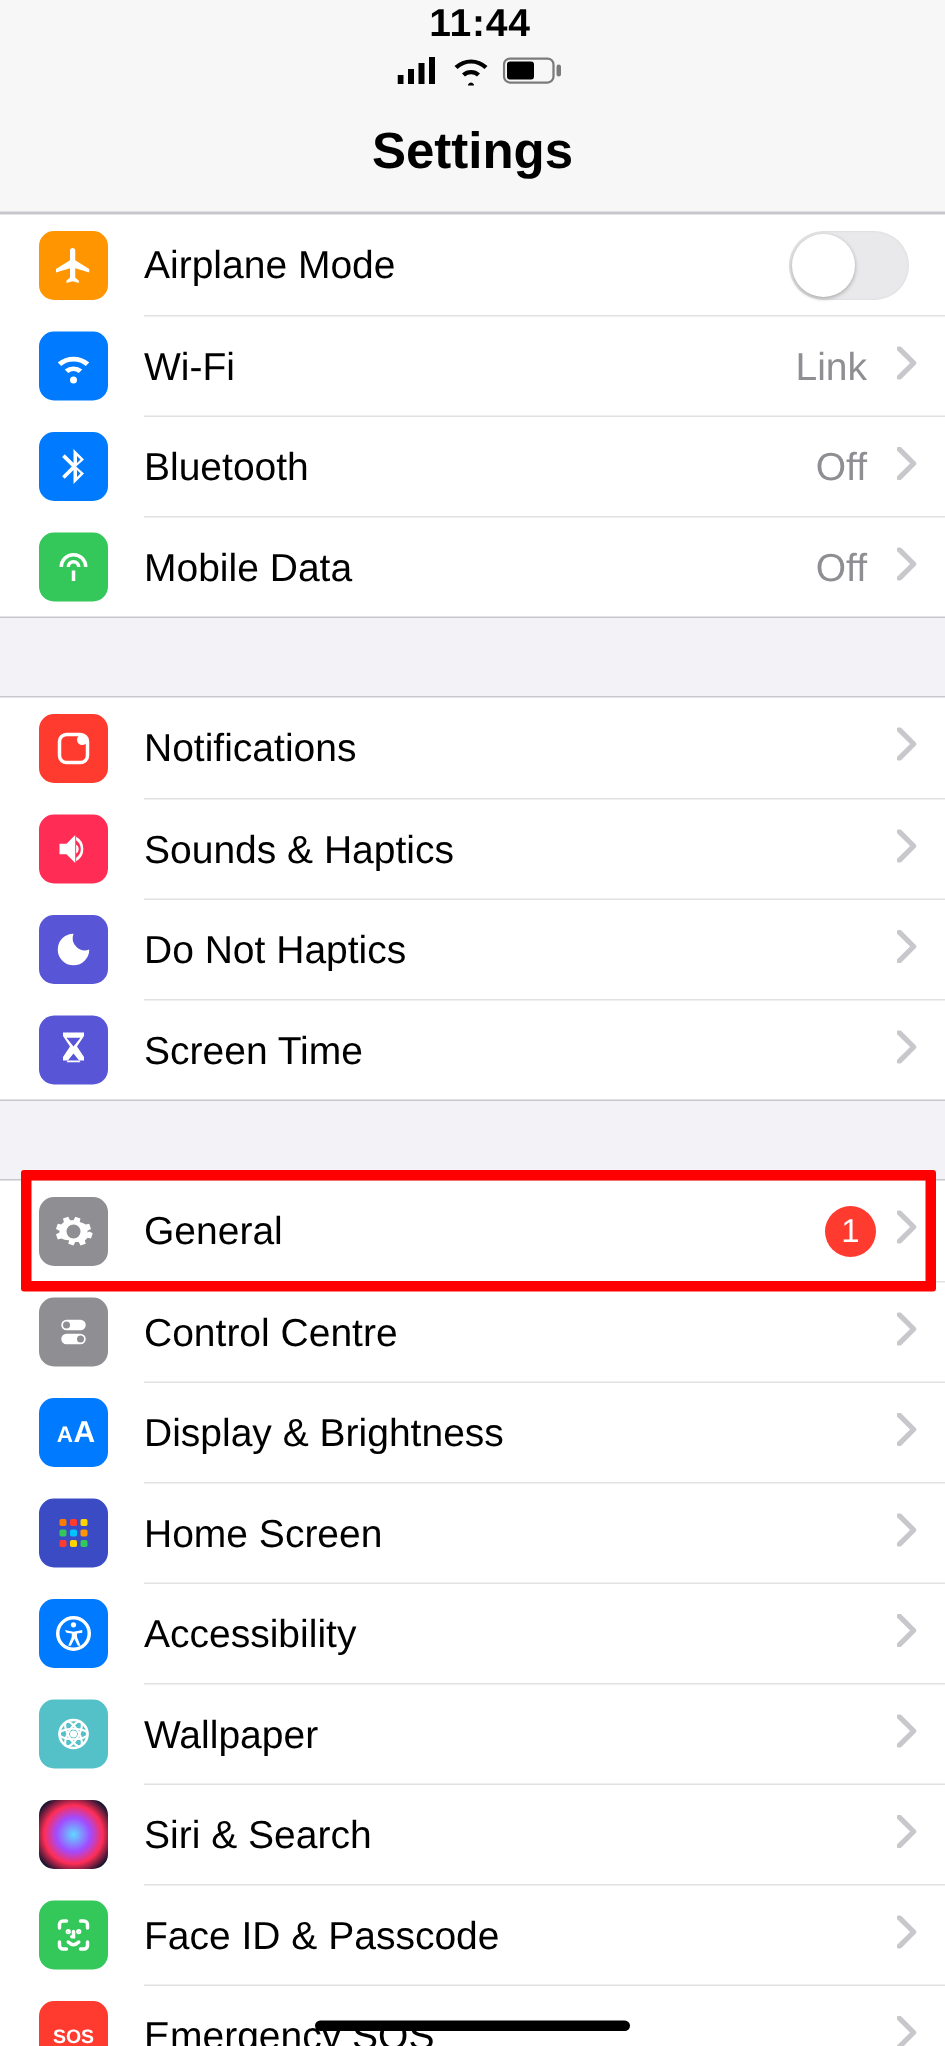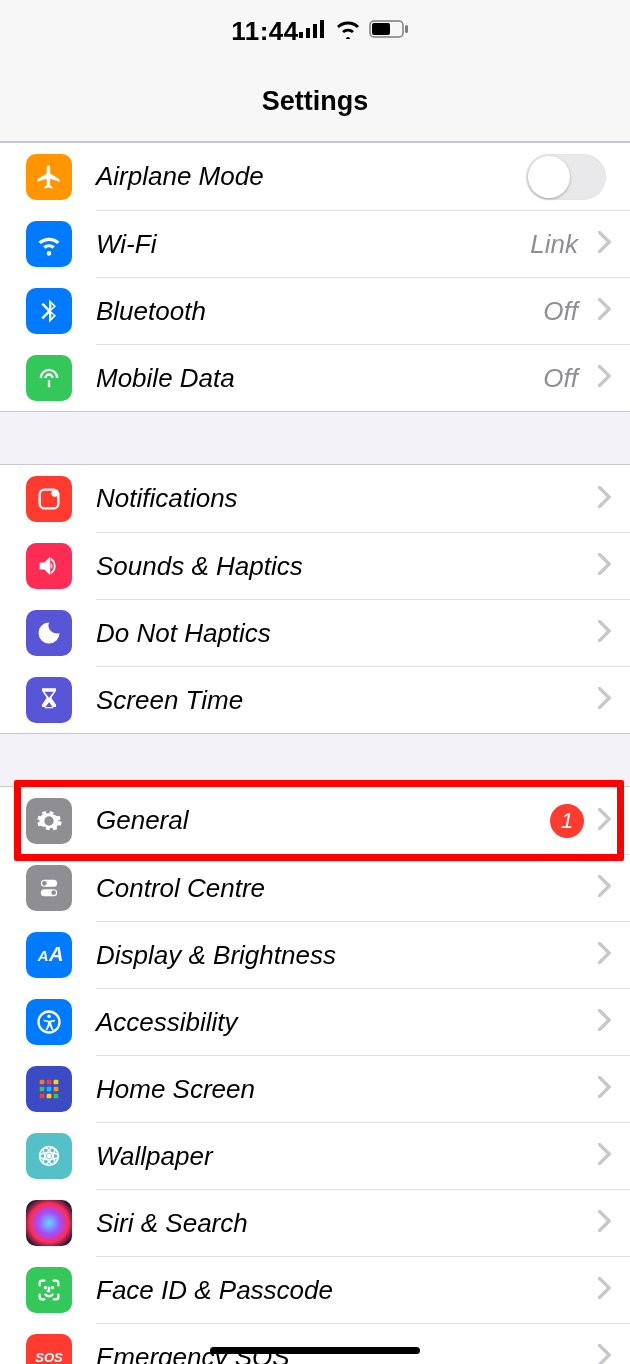--- a/index.html
+++ b/index.html
@@ -1,22 +1,22 @@
 <!DOCTYPE html>
 <html><head>
 <meta charset="utf-8">
 <style>
   * { box-sizing: border-box; margin: 0; padding: 0; }
   html, body { width: 630px; height: 1364px; font-family: -apple-system, "Helvetica Neue", Helvetica, Arial, sans-serif; background: #f2f2f7; overflow: hidden; }
-  .status-bar { height: 62px; display: flex; justify-content: center; align-items: center; padding: 0 30px 0 40px; background: #f7f7f7; }
+  .status-bar { height: 62px; display: flex; justify-content: space-between; align-items: center; padding: 0 30px 0 40px; background: #f7f7f7; flex-direction: column; }
   .status-time { font-size: 26px; font-weight: 600; letter-spacing: 0.5px; }
   .status-icons { display: flex; align-items: center; gap: 8px; }
   .header { height: 80px; display: flex; align-items: center; justify-content: center; background: #f7f7f7; border-bottom: 1px solid #c8c7cc; }
-  .header-title { font-size: 27px; font-weight: 600; }
-  .section { background: #fff; border-top: 1px solid #c8c7cc; border-bottom: 1px solid #c8c7cc; font-style: italic; }
+  .header-title { font-size: 34px; font-weight: 600; }
+  .section { background: #fff; border-top: 1px solid #c8c7cc; border-bottom: 1px solid #c8c7cc; }
   .gap { height: 52px; }
   .row { display: flex; align-items: center; height: 67px; padding-left: 26px; position: relative; }
   .row + .row .row-inner { border-top: 1px solid #e2e2e5; }
   .row-inner { flex: 1; height: 100%; display: flex; align-items: center; padding-right: 18px; }
   .icon-wrap { width: 46px; height: 46px; border-radius: 10px; display: flex; align-items: center; justify-content: center; flex-shrink: 0; margin-right: 24px; }
   .row-label { font-size: 26px; flex: 1; color: #000; }
   .row-value { font-size: 26px; color: #8e8e93; margin-right: 20px; }
   .chevron { color: #c7c7cc; flex-shrink: 0; }
   .toggle { width: 80px; height: 46px; border-radius: 23px; background: #e9e9eb; position: relative; flex-shrink: 0; margin-right: 6px; box-shadow: inset 0 0 2px rgba(0,0,0,0.08); }
   .toggle-knob { width: 42px; height: 42px; border-radius: 50%; background: #fff; position: absolute; top: 2px; left: 2px; box-shadow: 0 1px 3px rgba(0,0,0,0.3); }
@@ -230,36 +230,20 @@
     </div>
     <div class="row-inner">
       <div class="row-label">Display &amp; Brightness</div>
       <span class="chevron"><svg width="14" height="22" viewBox="0 0 10 16">
             <path d="M1 1l7 7-7 7" stroke="#c7c7cc" stroke-width="2.5" fill="none" stroke-linecap="round" stroke-linejoin="round"></path>
           </svg></span>
     </div>
   </div>
 
   <div class="row">
-    <div class="icon-wrap" style="background:#007aff">
-      <svg width="28" height="28" viewBox="0 0 24 24">
-          <circle cx="12" cy="12" r="9" fill="none" stroke="#fff" stroke-width="2"></circle>
-          <circle cx="12" cy="7" r="1.5" fill="#fff"></circle>
-          <path fill="#fff" d="M7 10l5 1 5-1v1.5l-3 .5v2l2 5h-1.5l-2-4-2 4H9l2-5v-2l-3-.5z"></path>
-        </svg>
-    </div>
-    <div class="row-inner">
-      <div class="row-label">Accessibility</div>
-      <span class="chevron"><svg width="14" height="22" viewBox="0 0 10 16">
-            <path d="M1 1l7 7-7 7" stroke="#c7c7cc" stroke-width="2.5" fill="none" stroke-linecap="round" stroke-linejoin="round"></path>
-          </svg></span>
-    </div>
-  </div>
-
-  <div class="row">
     <div class="icon-wrap" style="background:#3a4bc4">
       <svg width="28" height="28" viewBox="0 0 24 24">
         <rect x="4" y="4" width="4" height="4" rx="1" fill="#ff7a00"></rect>
           <rect x="10" y="4" width="4" height="4" rx="1" fill="#ff3b30"></rect>
           <rect x="16" y="4" width="4" height="4" rx="1" fill="#ffd400"></rect>
         <rect x="4" y="10" width="4" height="4" rx="1" fill="#34c759"></rect>
           <rect x="10" y="10" width="4" height="4" rx="1" fill="#00c3ff"></rect>
           <rect x="16" y="10" width="4" height="4" rx="1" fill="#ff9500"></rect>
         <rect x="4" y="16" width="4" height="4" rx="1" fill="#ff3b30"></rect>
           <rect x="10" y="16" width="4" height="4" rx="1" fill="#ffd400"></rect>
@@ -268,20 +252,36 @@
     </div>
     <div class="row-inner">
       <div class="row-label">Home Screen</div>
       <span class="chevron"><svg width="14" height="22" viewBox="0 0 10 16">
             <path d="M1 1l7 7-7 7" stroke="#c7c7cc" stroke-width="2.5" fill="none" stroke-linecap="round" stroke-linejoin="round"></path>
           </svg></span>
     </div>
   </div>
 
   <div class="row">
+    <div class="icon-wrap" style="background:#007aff">
+      <svg width="28" height="28" viewBox="0 0 24 24">
+          <circle cx="12" cy="12" r="9" fill="none" stroke="#fff" stroke-width="2"></circle>
+          <circle cx="12" cy="7" r="1.5" fill="#fff"></circle>
+          <path fill="#fff" d="M7 10l5 1 5-1v1.5l-3 .5v2l2 5h-1.5l-2-4-2 4H9l2-5v-2l-3-.5z"></path>
+        </svg>
+    </div>
+    <div class="row-inner">
+      <div class="row-label">Accessibility</div>
+      <span class="chevron"><svg width="14" height="22" viewBox="0 0 10 16">
+            <path d="M1 1l7 7-7 7" stroke="#c7c7cc" stroke-width="2.5" fill="none" stroke-linecap="round" stroke-linejoin="round"></path>
+          </svg></span>
+    </div>
+  </div>
+
+  <div class="row">
     <div class="icon-wrap" style="background:#54c1c8">
       <svg width="28" height="28" viewBox="0 0 24 24">
           <circle cx="12" cy="12" r="8" fill="none" stroke="#fff" stroke-width="1.5"></circle>
           <circle cx="12" cy="12" r="2" fill="#fff"></circle>
           <g stroke="#fff" stroke-width="1.2" fill="none">
             <ellipse cx="12" cy="12" rx="8" ry="3"></ellipse>
             <ellipse cx="12" cy="12" rx="8" ry="3" transform="rotate(60 12 12)"></ellipse>
             <ellipse cx="12" cy="12" rx="8" ry="3" transform="rotate(120 12 12)"></ellipse>
           </g>
         </svg>

